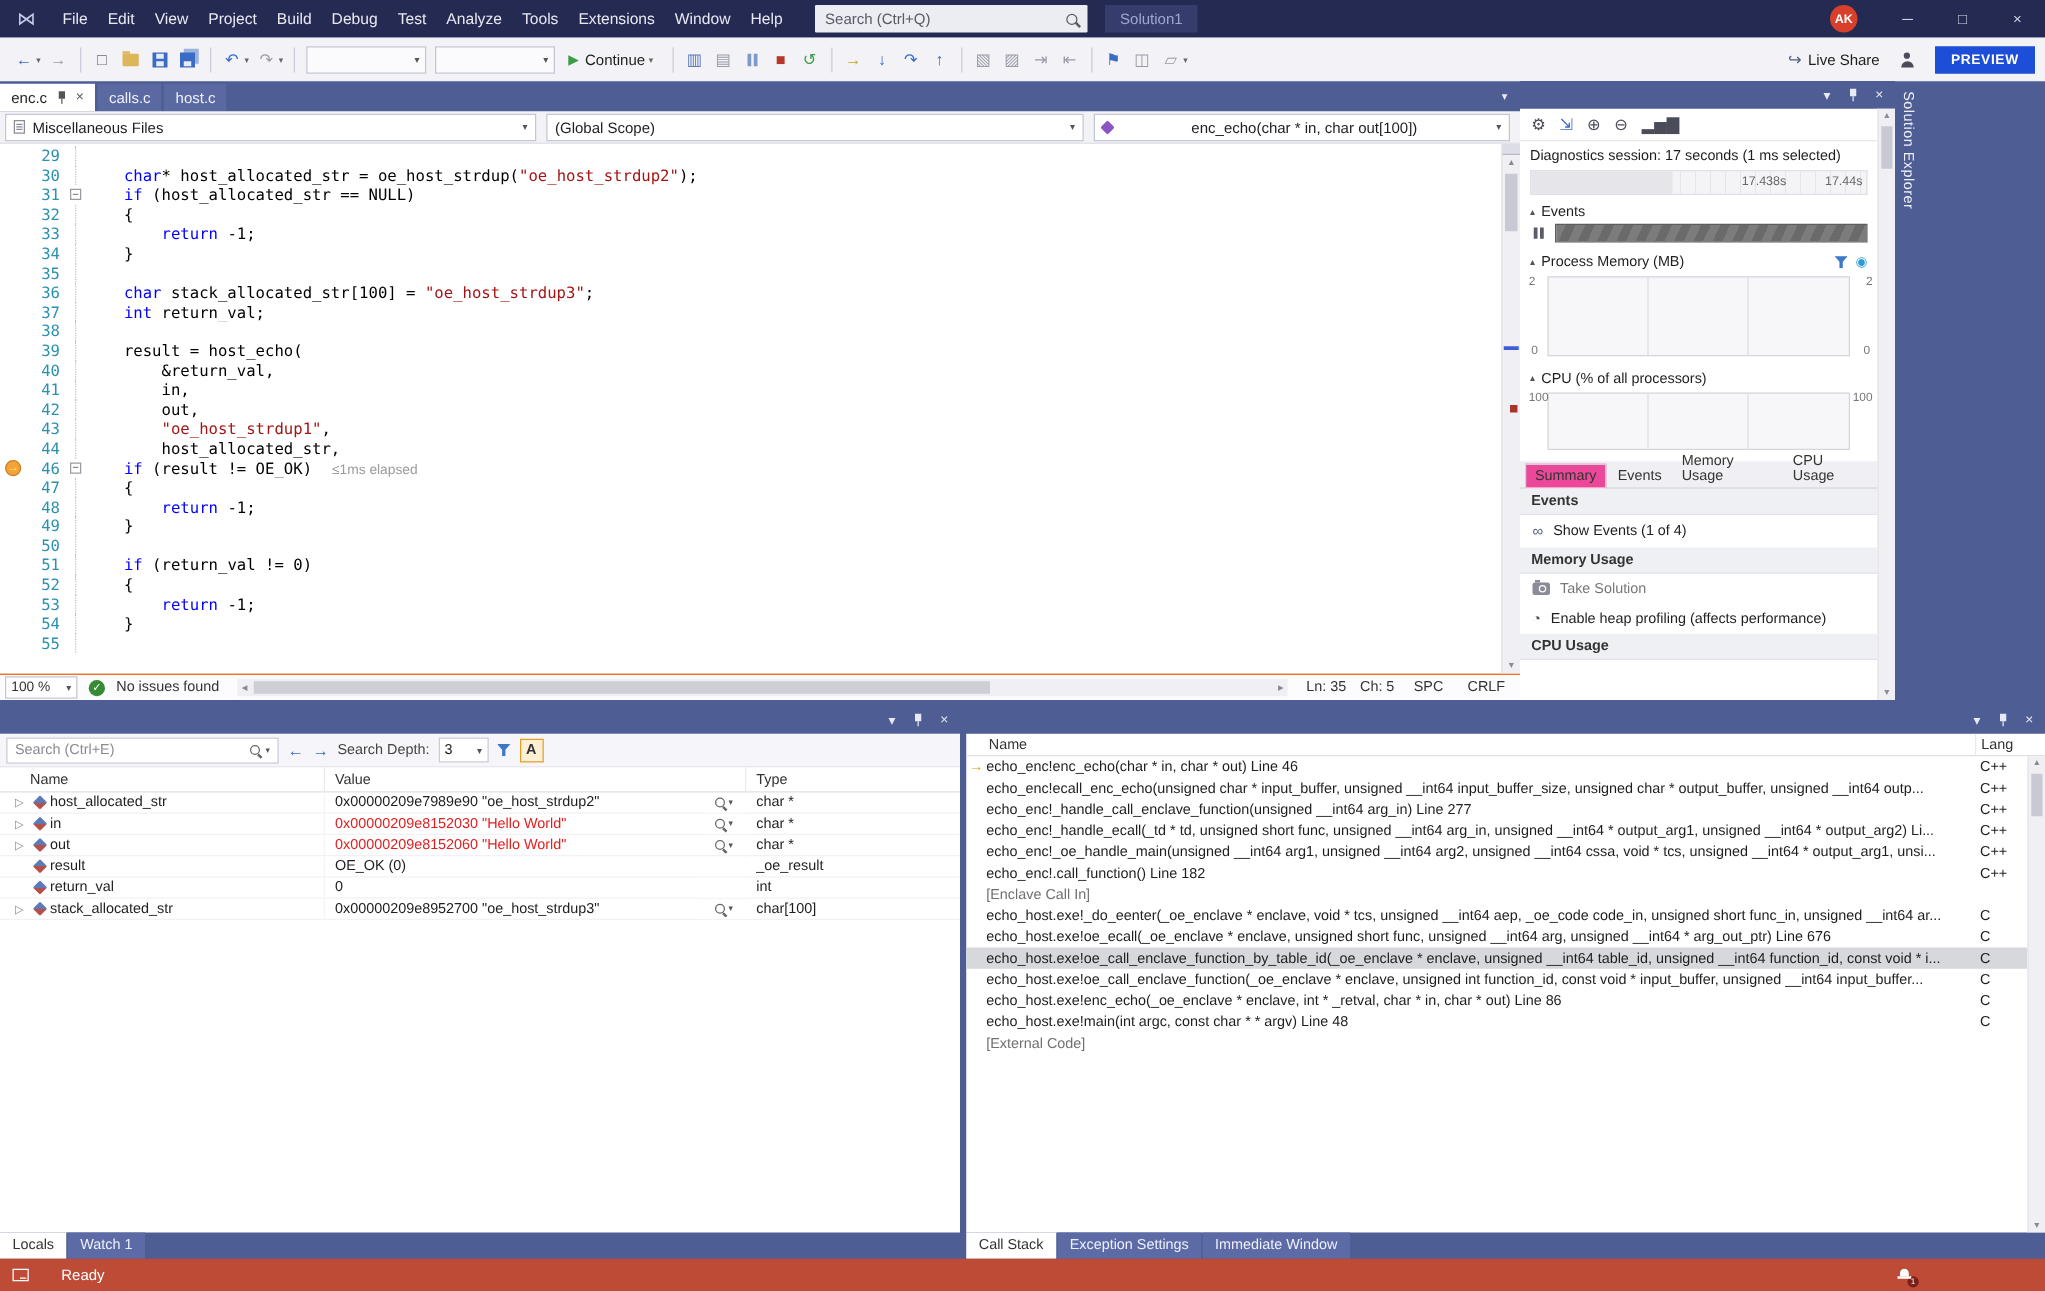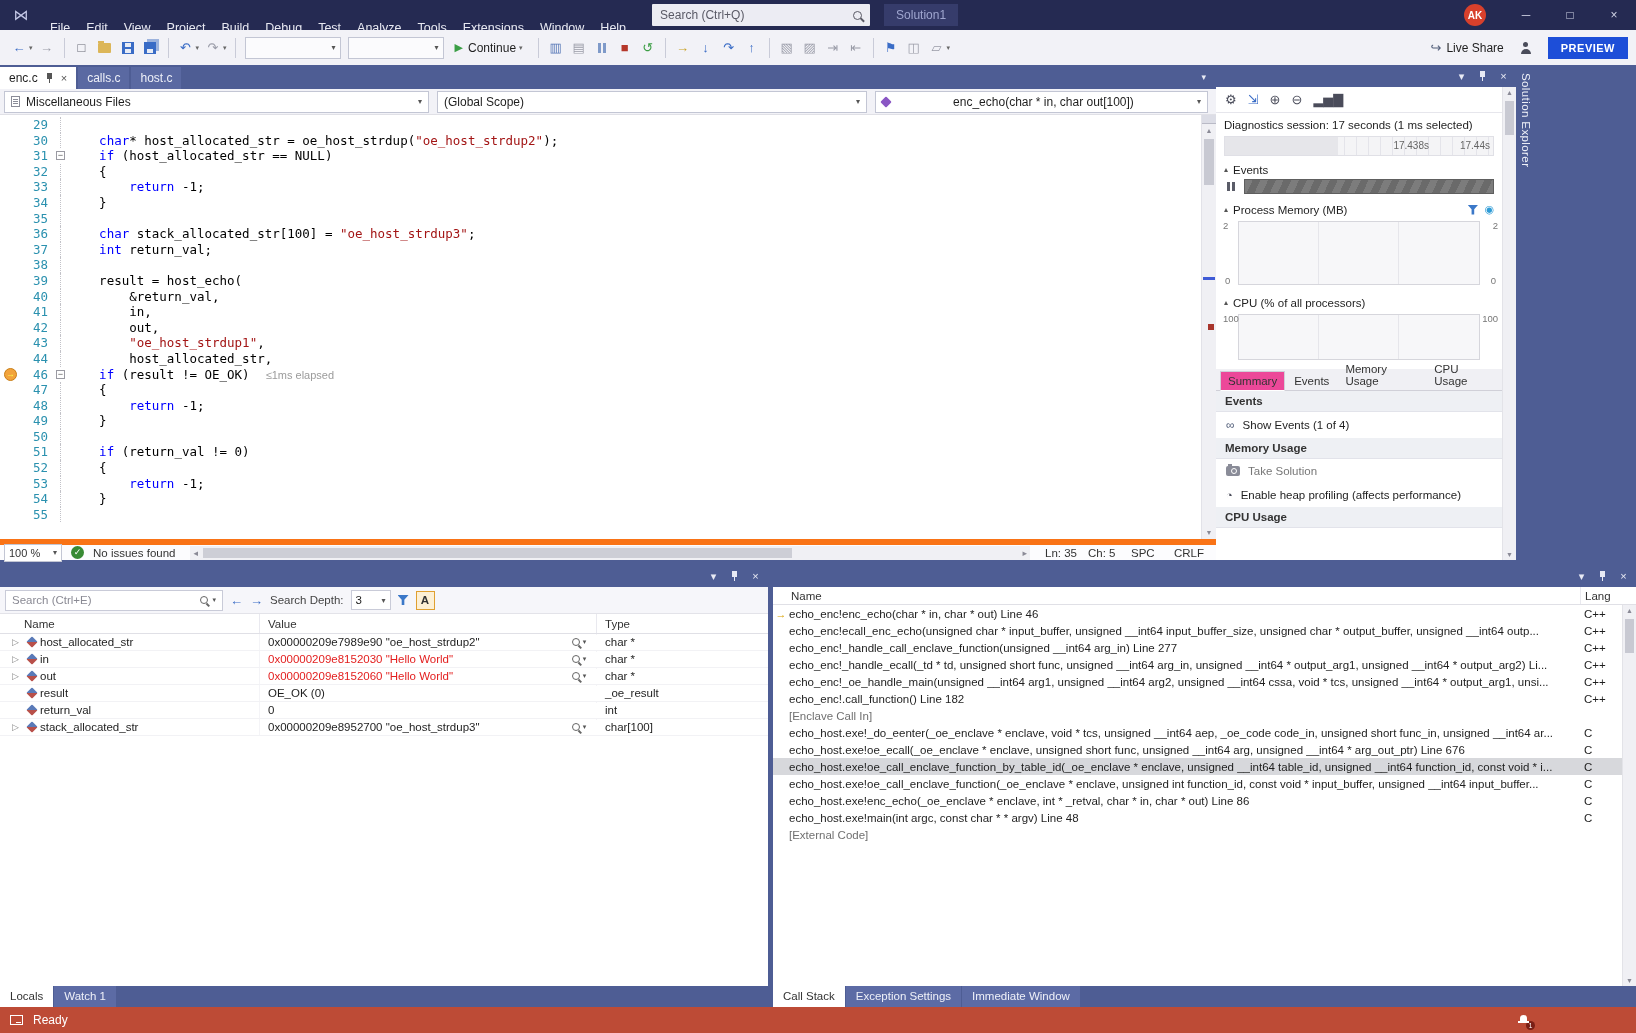--- a/index.html
+++ b/index.html
@@ -4,21 +4,21 @@
 <style>
   * { margin:0; padding:0; box-sizing:border-box; }
   html,body { width:1636px; height:1033px; overflow:hidden; }
   body { font-family:"Liberation Sans",sans-serif; background:#4e5d94; }
   .app { width:1636px; height:1033px; display:flex; flex-direction:column; }
 
   
   .menubar { height:30px; flex:none; background:#252a52; display:flex; align-items:center; color:#e8e9f2; font-size:12.5px; }
   .vs-logo { width:42px; height:100%; display:flex; align-items:center; justify-content:center; color:#c5c9e8; font-size:15px; }
   .menu-items { display:flex; height:100%; }
-  .menu-item { padding:13px 8px; line-height:30px; cursor:default; white-space:nowrap; }
+  .menu-item { padding:0 8px; line-height:30px; cursor:default; white-space:nowrap; }
   .menu-search { margin-left:18px; width:218px; height:22px; background:#ececf3; border-radius:1px; display:flex; align-items:center; color:#5a5a66; font-size:12px; padding:0 8px; gap:6px; }
   .menu-search .ph { flex:1; white-space:nowrap; overflow:hidden; }
   .i-mag { width:9px; height:9px; border:1.5px solid #5a5a66; border-radius:50%; position:relative; flex:none; }
   .i-mag::after { content:''; position:absolute; width:5px; height:1.5px; background:#5a5a66; transform:rotate(45deg); right:-4px; bottom:-2px; }
   .solution-badge { margin-left:14px; background:#363c6b; color:#9fa6cf; height:22px; line-height:22px; padding:0 12px; font-size:12px; }
   .menubar-right { margin-left:auto; display:flex; align-items:center; height:100%; }
   .avatar { width:22px; height:22px; border-radius:50%; background:#d8402c; color:#fff; font-size:10px; font-weight:bold; display:flex; align-items:center; justify-content:center; margin-right:18px; }
   .winbtn { width:44px; height:100%; display:flex; align-items:center; justify-content:center; color:#cfd2e4; font-size:12px; }
 
   
@@ -85,21 +85,21 @@
   .perf-tip { color:#9b9b9b; font-size:11px; font-family:"Liberation Sans",sans-serif; margin-left:16px; }
 
   .vscroll { width:15px; flex:none; background:#f0f0f4; border-left:1px solid #e2e2e8; display:flex; flex-direction:column; }
   .split-grip { height:9px; width:100%; background:#dcdde6; border-bottom:1px solid #b9bac6; flex:none; }
   .vs-arrow { height:13px; color:#8a8a96; font-size:7px; text-align:center; line-height:13px; flex:none; }
   .vs-track { flex:1; position:relative; }
   .vs-thumb { position:absolute; top:2px; left:2px; width:10px; height:46px; background:#c8c9d2; }
   .vs-mark-caret { position:absolute; top:36%; left:1px; width:12px; height:3px; background:#3f5bd6; }
   .vs-mark-bp { position:absolute; top:48%; right:2px; width:6px; height:6px; background:#a8352c; }
 
-  .estatus { height:21px; flex:none; background:#fcfcfe; display:flex; align-items:center; font-size:11.5px; color:#333; gap:9px; padding:0 8px 0 4px; border-top:6px solid #f97316; }
+  .estatus { height:21px; flex:none; background:#fcfcfe; display:flex; align-items:center; font-size:11.5px; color:#333; gap:9px; padding:0 8px 0 4px; border-top:1px solid #f97316; }
   .zoom-dd { width:58px; height:18px; border:1px solid #c3c6d4; background:#fff; display:flex; align-items:center; justify-content:space-between; padding:0 4px; font-size:11px; }
   .check-circle { width:13px; height:13px; border-radius:50%; background:#388a34; color:#fff; font-size:9px; line-height:13px; text-align:center; flex:none; }
   .hscroll { flex:1; height:14px; display:flex; align-items:center; background:#f0f0f4; margin:0 6px; }
   .hs-arrow { color:#8a8a96; font-size:9px; padding:0 3px; }
   .hs-track { flex:1; position:relative; height:10px; }
   .hs-thumb { position:absolute; left:2px; top:0; width:72%; height:10px; background:#cdced6; }
   .stat { min-width:34px; }
 
   
   .panel-title { height:22px; flex:none; background:#4e5d94; color:#fff; display:flex; align-items:center; font-size:12px; padding:0 4px 0 8px; gap:4px; }
@@ -194,21 +194,21 @@
   .cs-row { height:17px; display:flex; align-items:center; font-size:11.5px; color:#1e1e1e; }
   .cs-row.selected { background:#d7d8dc; }
   .cs-row.gray .cs-name { color:#707070; }
   .cs-margin { width:16px; flex:none; text-align:center; }
   .cs-cur-arrow { color:#d8a000; font-weight:bold; font-size:11px; }
   .cs-name { flex:1; white-space:nowrap; overflow:hidden; min-width:0; }
   .cs-lang { width:42px; flex:none; padding-left:4px; }
   .cs-scroll { width:14px; flex:none; background:#f0f0f4; border-left:1px solid #e3e3e8; position:relative; color:#8a8a96; font-size:7px; text-align:center; }
 
   
-  .statusbar { height:26px; flex:none; background:#bd4b36; display:flex; align-items:center; color:#fff; font-size:12px; padding:0 10px; gap:10px; }
+  .statusbar { height:26px; flex:none; background:#bd4b36; display:flex; align-items:center; color:#fff; font-size:12px; padding:0 10px; gap:26px; }
   .i-status { width:13px; height:10px; border:1px solid #fff; position:relative; flex:none; }
   .i-status::after { content:''; position:absolute; right:1px; bottom:1px; width:5px; height:1px; background:#fff; }
   .sb-right { margin-left:auto; display:flex; align-items:center; margin-right:96px; }
   .i-bell { position:relative; width:12px; height:12px; }
   .i-bell::before { content:''; position:absolute; left:2px; top:1px; width:7px; height:6px; background:#fff; border-radius:4px 4px 0 0; }
   .i-bell::after { content:''; position:absolute; left:0; top:7px; width:11px; height:2px; background:#fff; }
   .bell-badge { position:absolute; right:-5px; bottom:-4px; background:#7a1f16; border-radius:50%; width:9px; height:9px; font-size:6.5px; color:#fff; display:flex; align-items:center; justify-content:center; }
 </style>
 </head>
 <body>

